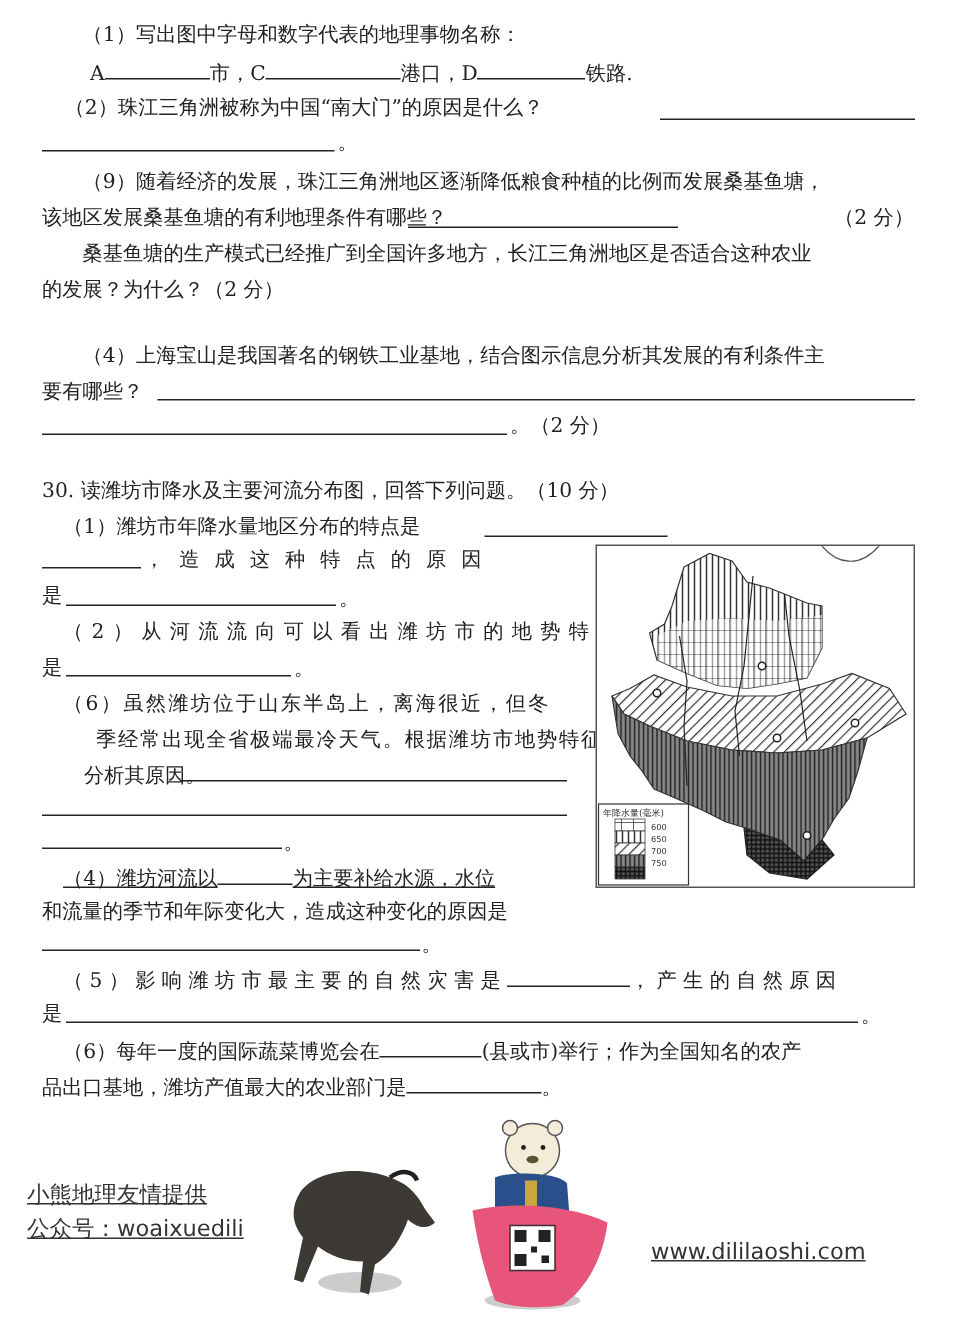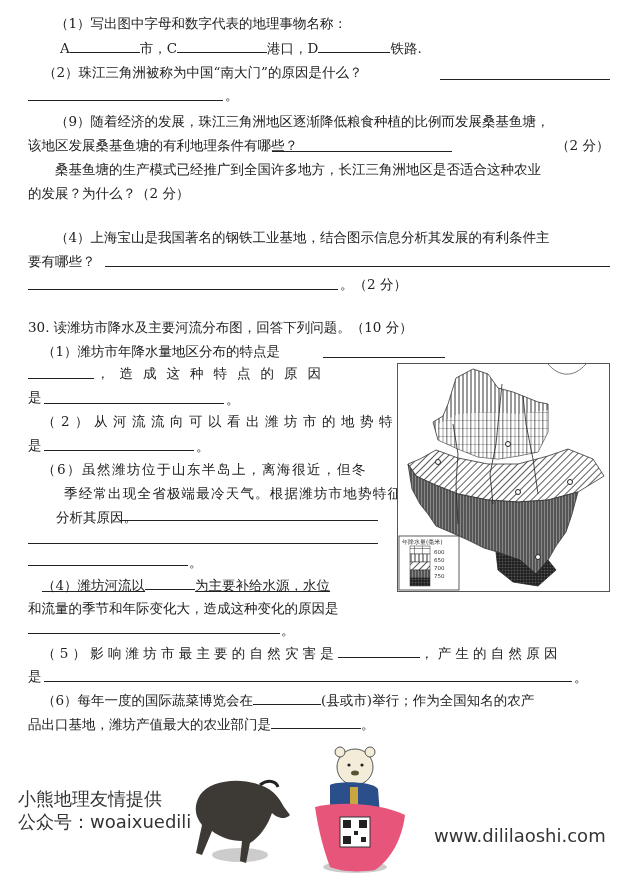--- a/index.html
+++ b/index.html
@@ -6,21 +6,21 @@
   body { width: 640px; height: 891px; position: relative; overflow: hidden;
          font-family: "DejaVu Serif", "Liberation Serif", serif; color: #222; }
   .line { position: absolute; font-size: 13.5px; line-height: 18px; white-space: nowrap; }
   .blank { display: inline-block; border-bottom: 1px solid #222; height: 14px; vertical-align: baseline; }
   .rule { position: absolute; height: 0; border-bottom: 1px solid #222; }
   .spaced { letter-spacing: 10px; }
   .spaced5 { letter-spacing: 5.5px; }
   .map-box { position: absolute; left: 397px; top: 363px; width: 211px; height: 227px;
              border: 1px solid #555; background: #fff; overflow: hidden; }
   .footer-text { position: absolute; font-family: "DejaVu Sans", "Liberation Sans", sans-serif;
-                 font-size: 18px; color: #333; }
+                 font-size: 15px; color: #333; text-decoration: underline; }
 </style>
 </head>
 <body>
 
 <div class="line" style="left:55px;top:14px;">（1）写出图中字母和数字代表的地理事物名称：</div>
 <div class="line" style="left:60px;top:38px;">
   <span>A</span><span class="blank" style="width:70px"></span><span>市，C</span><span class="blank" style="width:90px"></span><span>港口，D</span><span class="blank" style="width:72px"></span><span>铁路.</span>
 </div>
 <div class="line" style="left:43px;top:63px;">（2）珠江三角洲被称为中国“南大门”的原因是什么？</div>
 <div class="rule" style="left:440px;top:79px;width:170px;"></div>

